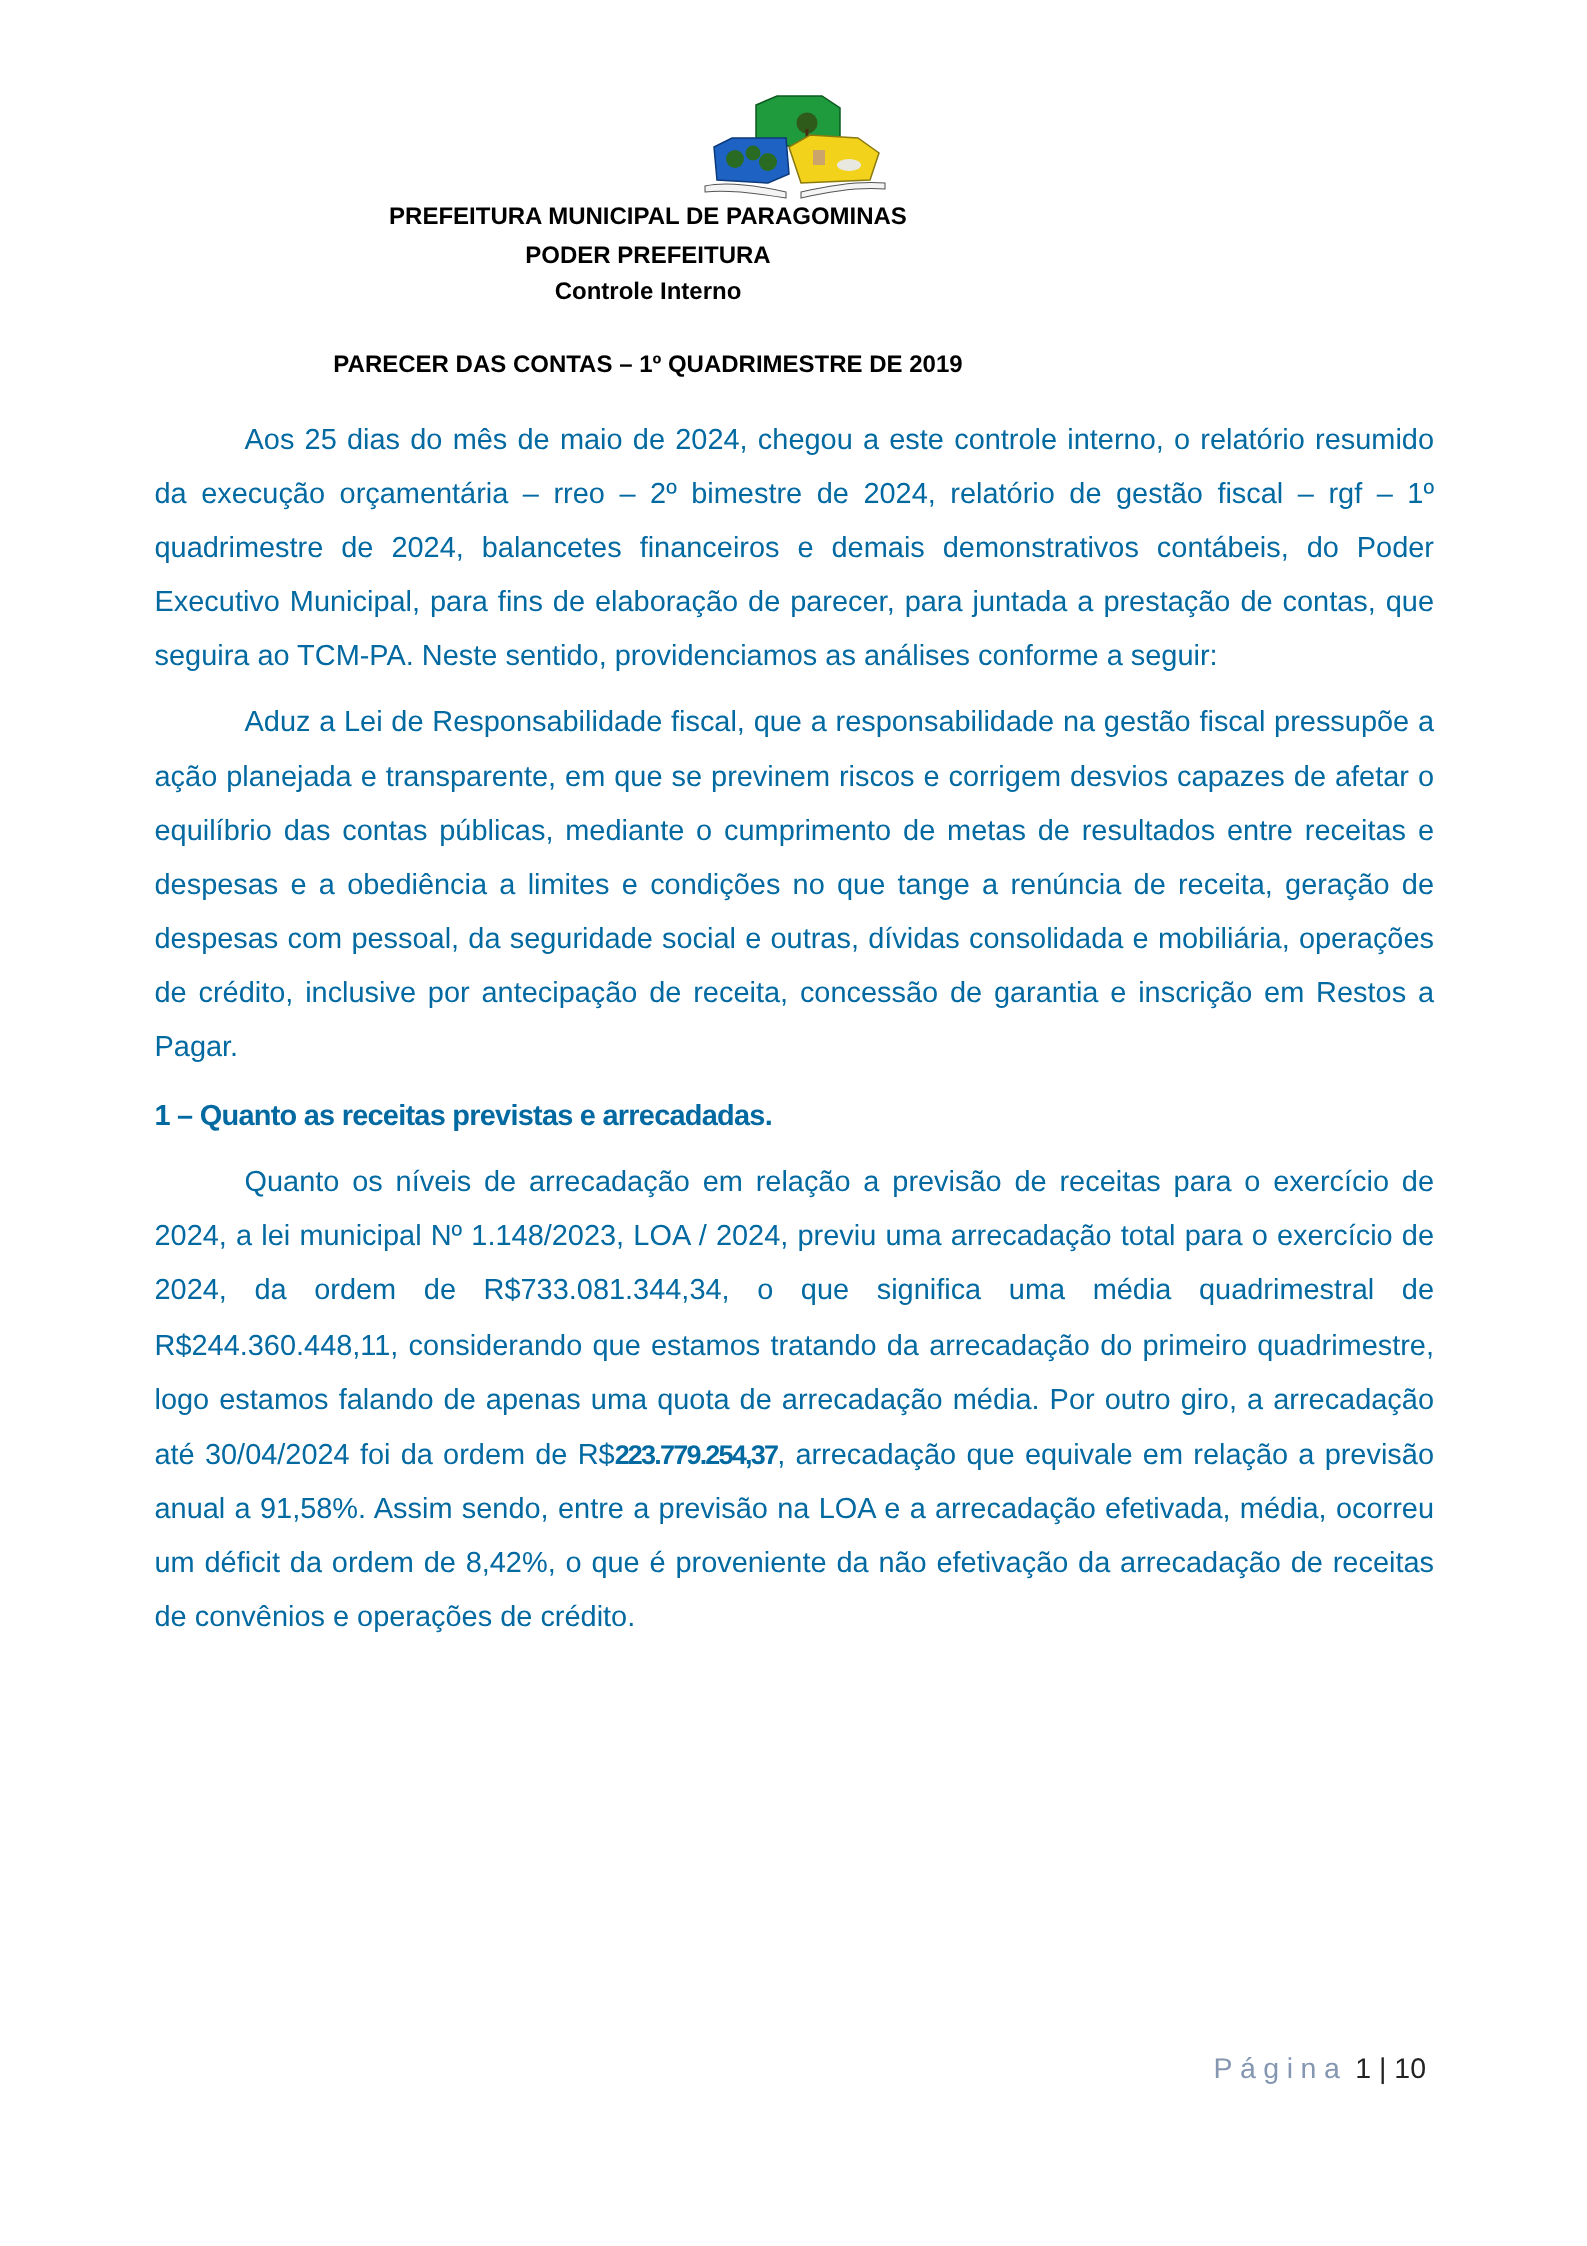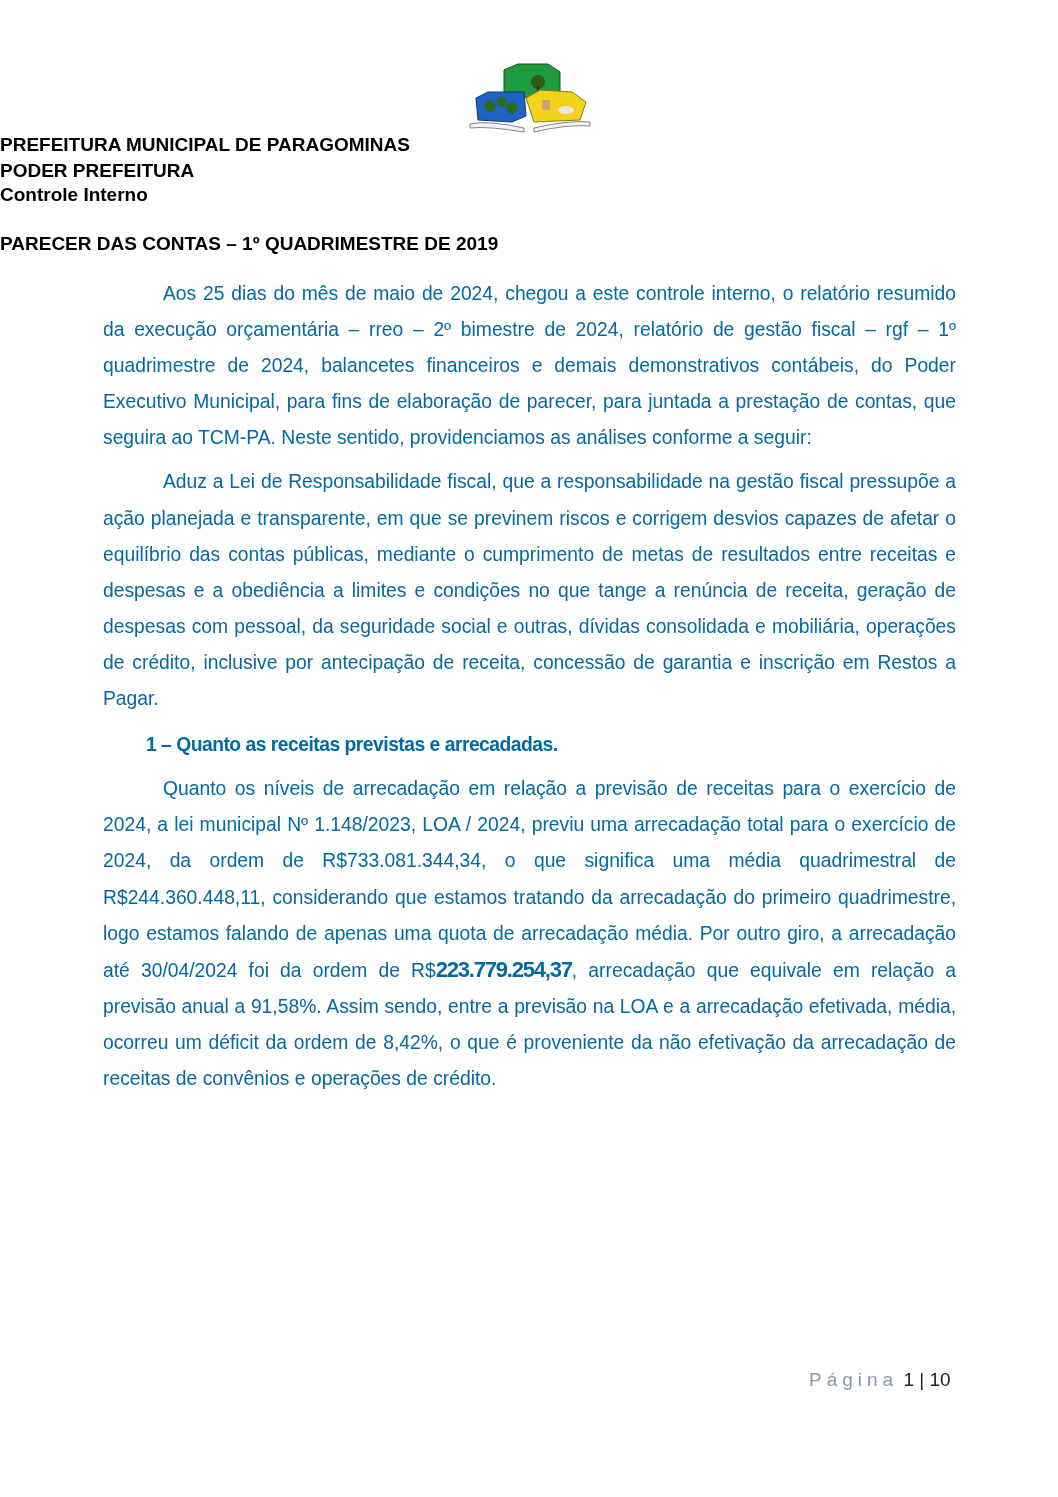--- a/index.html
+++ b/index.html
@@ -1,26 +1,26 @@
 <!DOCTYPE html>
 <html><head>
   <meta charset="utf-8">
   <style>
     html, body { margin: 0; padding: 0; background: #ffffff; }
     body { width: 1058px; height: 1497px; position: relative; overflow: hidden;
            font-family: "Liberation Sans", sans-serif; color: #111; }
     .logo { position: absolute; left: 468px; top: 62px; width: 124px; height: 72px; }
-    .hdr { position: absolute; left: 0; width: 864px; text-align: left; font-weight: bold;
-           font-size: 19px; line-height: 22px; color: #000; }
+    .hdr { position: absolute; left: 0; width: 864px; text-align: center; font-weight: bold;
+           font-size: 16px; line-height: 22px; color: #000; }
     .body-text { position: absolute; left: 103px; width: 853px; font-size: 19.3px;
                  line-height: 36.1px; text-align: justify; color: #0369a1; }
     .para { margin: 0; text-indent: 60px; }
     .narrow { font-family: "Liberation Sans", sans-serif; letter-spacing: -0.6px; font-stretch: condensed; }
     .section-title { font-weight: bold; margin: 0; text-indent: 0; letter-spacing: -0.5px; }
-    .bold-num { font-weight: bold; letter-spacing: -1.2px; font-size: 22px; }
+    .bold-num { font-weight: bold; letter-spacing: -1.2px; font-size: 18px; }
     .footer { position: absolute; left: 789px; top: 1369px; font-size: 19px; letter-spacing: 0; }
     .footer .pg { color: #8496b0; letter-spacing: 5px; margin-left: 20px; }
     .footer .num { color: #222; }
   </style>
 </head>
 <body>
 
 <div class="logo">
   <svg width="124" height="72" viewBox="0 0 124 72">
 
@@ -43,21 +43,21 @@
 </div>
 
 <div class="hdr" style="top:134px;">PREFEITURA MUNICIPAL DE PARAGOMINAS</div>
 <div class="hdr" style="top:160px;">PODER PREFEITURA</div>
 <div class="hdr" style="top:184px;">Controle Interno</div>
 <div class="hdr" style="top:233px;">PARECER DAS CONTAS – 1º QUADRIMESTRE DE 2019</div>
 
 <div class="body-text" style="top:276px;">
   <p class="para">Aos 25 dias do mês de maio de 2024, chegou a este controle interno, o relatório resumido da execução orçamentária – rreo – 2º bimestre de 2024, relatório de gestão fiscal – rgf – 1º quadrimestre de 2024, balancetes financeiros e demais demonstrativos contábeis, do Poder Executivo Municipal, para fins de elaboração de parecer, para juntada a prestação de contas, que seguira ao TCM-PA. Neste sentido, providenciamos as análises conforme a seguir:</p>
   <p class="para" style="margin-top:8px;">Aduz a Lei de Responsabilidade fiscal,  que a responsabilidade na gestão fiscal pressupõe a ação planejada e transparente, em que se previnem riscos e corrigem desvios capazes de afetar o equilíbrio das contas públicas, mediante o cumprimento de metas de resultados entre receitas e despesas e a obediência a limites e condições no que tange a renúncia de receita, geração de despesas com pessoal, da seguridade social e outras, dívidas consolidada e mobiliária, operações de crédito, inclusive por antecipação de receita, concessão de garantia e inscrição em Restos a Pagar.</p>
-  <p class="section-title" style="margin-top:10px;margin-left:43px;">1 – Quanto as receitas previstas e arrecadadas.</p>
+  <p class="section-title" style="margin-top:10px;">1 – Quanto as receitas previstas e arrecadadas.</p>
   <p class="para" style="margin-top:8px;"><span>Quanto os níveis de arrecadação em relação a previsão de receitas para o exercício de 2024, a lei municipal Nº 1.148/2023, LOA / 2024, previu uma arrecadação total para o exercício de 2024, da ordem de R$733.081.344,34, o que significa uma média quadrimestral de R$244.360.448,11, considerando que estamos tratando da arrecadação do primeiro quadrimestre, logo estamos falando de apenas uma quota de arrecadação média. Por outro giro, a arrecadação até 30/04/2024 foi da ordem de R$</span><span class="bold-num">223.779.254,37</span><span>, arrecadação que equivale em relação a previsão anual a 91,58%. Assim sendo, entre a previsão na LOA e a arrecadação efetivada, média, ocorreu um déficit da ordem de 8,42%, o que é proveniente da não efetivação da arrecadação de receitas de convênios e operações de crédito.</span></p>
 </div>
 
 <div class="footer">
   <span class="pg">Página</span>
   <span class="num">1</span>
   <span class="num">|</span>
   <span class="num">10</span>
 </div>
 

